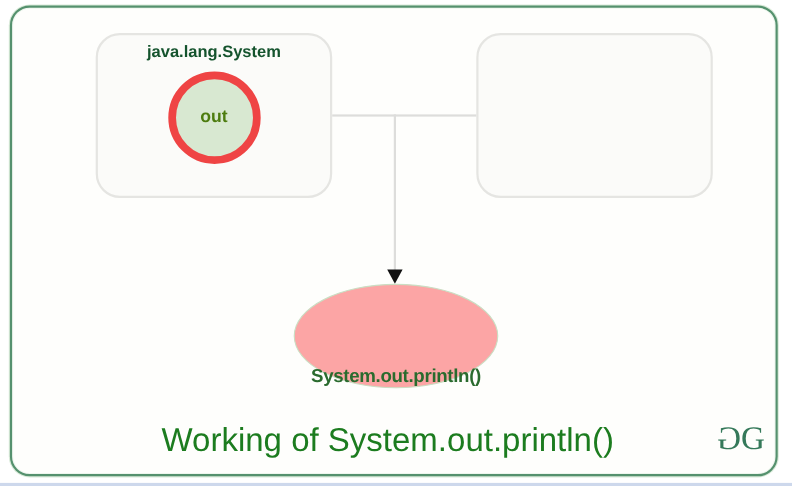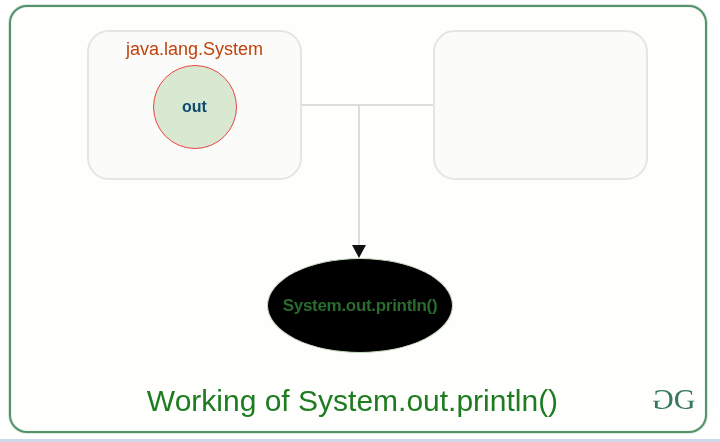--- a/index.html
+++ b/index.html
@@ -29,38 +29,38 @@
     border: 2px solid #e5e5e2;
     border-radius: 22px;
     box-sizing: border-box;
   }
   .class-box.left  { left: 87px;  top: 30px; }
   .class-box.right { left: 433px; top: 30px; }
   .class-label {
     position: absolute;
     top: 7px; left: 0; right: 0;
     text-align: center;
-    font-size: 18px;
-    font-weight: normal;
-    color: #c2410c;
+    font-size: 15px;
+    font-weight: bold;
+    color: #14532d;
   }
   .node-circle {
     position: absolute;
     left: 50%; top: 33px;
     transform: translateX(-50%);
     width: 84px; height: 84px;
     border-radius: 50%;
     background: #d8e8d1;
-    border: 1px solid #ef4444;
+    border: 7px solid #ef4444;
     display: flex;
     align-items: center;
     justify-content: center;
     font-size: 16px;
     font-weight: bold;
-    color: #0c4a6e;
+    color: #4d7c0f;
     box-sizing: border-box;
   }
   
   .h-line {
     position: absolute;
     left: 302px; top: 104px;
     width: 131px; height: 2px;
     background: #dddddb;
   }
   .v-line {
@@ -75,25 +75,25 @@
     width: 0; height: 0;
     border-left: 7px solid transparent;
     border-right: 7px solid transparent;
     border-top: 13px solid #111111;
   }
   
   .result-ellipse {
     position: absolute;
     left: 267px; top: 258px;
     width: 186px; height: 95px;
-    background: #000000;
+    background: #fca5a5;
     border: 1px solid #cadec3;
     border-radius: 50%;
     display: flex;
-    align-items: center;
+    align-items: flex-end;
     justify-content: center;
     font-size: 17px;
     font-weight: bold;
     color: #2a6b2e;
     box-sizing: border-box;
     letter-spacing: -0.3px;
   }
   
   .caption {
     position: absolute;

